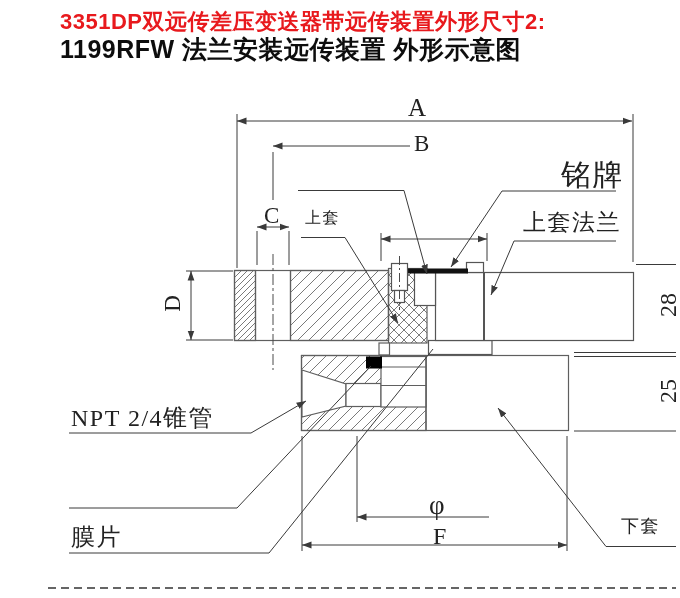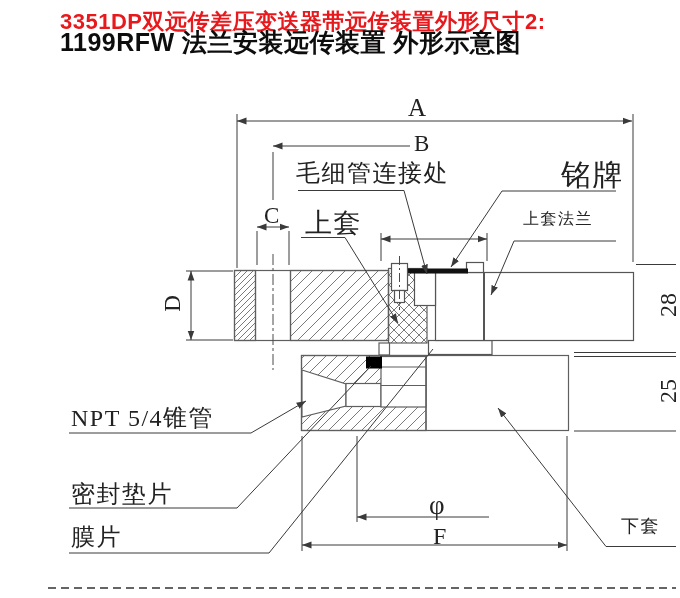--- a/index.html
+++ b/index.html
@@ -4,21 +4,21 @@
 <style>
   html,body{margin:0;padding:0;background:#ffffff;}
   #stage{position:relative;width:632px;height:598px;background:#ffffff;overflow:hidden;
          font-family:"Liberation Serif",serif;margin-left:44px;}
   #stage svg{position:absolute;left:0;top:0;}
   .lab{position:absolute;white-space:nowrap;color:#222;line-height:1;}
   .serifdim{font-family:"Liberation Serif",serif;}
   .rot{transform:rotate(-90deg);transform-origin:50% 50%;display:inline-block;}
   .t1{position:absolute;left:16px;top:7px;font-family:"Liberation Sans",sans-serif;
       font-weight:bold;font-size:22px;letter-spacing:0.5px;}
-  .t2{position:absolute;left:16px;top:26px;font-family:"Liberation Sans",sans-serif;
+  .t2{position:absolute;left:16px;top:33px;font-family:"Liberation Sans",sans-serif;
       font-weight:bold;font-size:25px;color:#0d0d0d;letter-spacing:0.5px;}
   .cn{letter-spacing:1.5px;}
 </style>
 </head>
 <body>
 
 <div id="stage">
 
   <svg width="680" height="598" viewBox="0 0 680 598">
     <defs>
@@ -149,22 +149,20 @@
 
   <span class="lab serifdim" style="left:364px;top:95px;font-size:25px;">A</span>
   <span class="lab serifdim" style="left:370px;top:132px;font-size:23px;">B</span>
   <span class="lab serifdim" style="left:220px;top:204px;font-size:23px;">C</span>
   <span class="lab serifdim rot" style="left:120px;top:292px;font-size:23px;">D</span>
   <span class="lab serifdim rot" style="left:612px;top:293px;font-size:24px;">28</span>
   <span class="lab serifdim rot" style="left:612px;top:379px;font-size:24px;">25</span>
   <span class="lab serifdim" style="left:385px;top:492px;font-size:27px;">φ</span>
   <span class="lab serifdim" style="left:389px;top:524px;font-size:24px;">F</span>
 
-  <span class="lab cn" style="left:252px;top:161px;font-size:24px;">毛细管连接处</span>
   <span class="lab cn" style="left:517px;top:160px;font-size:30px;">铭牌</span>
-  <span class="lab cn" style="left:261px;top:210px;font-size:27px;">上套</span>
-  <span class="lab cn" style="left:479px;top:211px;font-size:16px;">上套法兰</span>
-  <span class="lab cn" style="left:27px;top:406px;font-size:24px;">NPT 5/4锥管</span>
-  <span class="lab cn" style="left:27px;top:482px;font-size:24px;">密封垫片</span>
+  <span class="lab cn" style="left:261px;top:210px;font-size:16px;">上套</span>
+  <span class="lab cn" style="left:479px;top:211px;font-size:23px;">上套法兰</span>
+  <span class="lab cn" style="left:27px;top:406px;font-size:24px;">NPT 2/4锥管</span>
   <span class="lab cn" style="left:27px;top:525px;font-size:24px;font-family:Liberation Serif, serif;">膜片</span>
   <span class="lab cn" style="left:577px;top:517px;font-size:18px;">下套</span>
 
 </div>
 
 </body></html>

